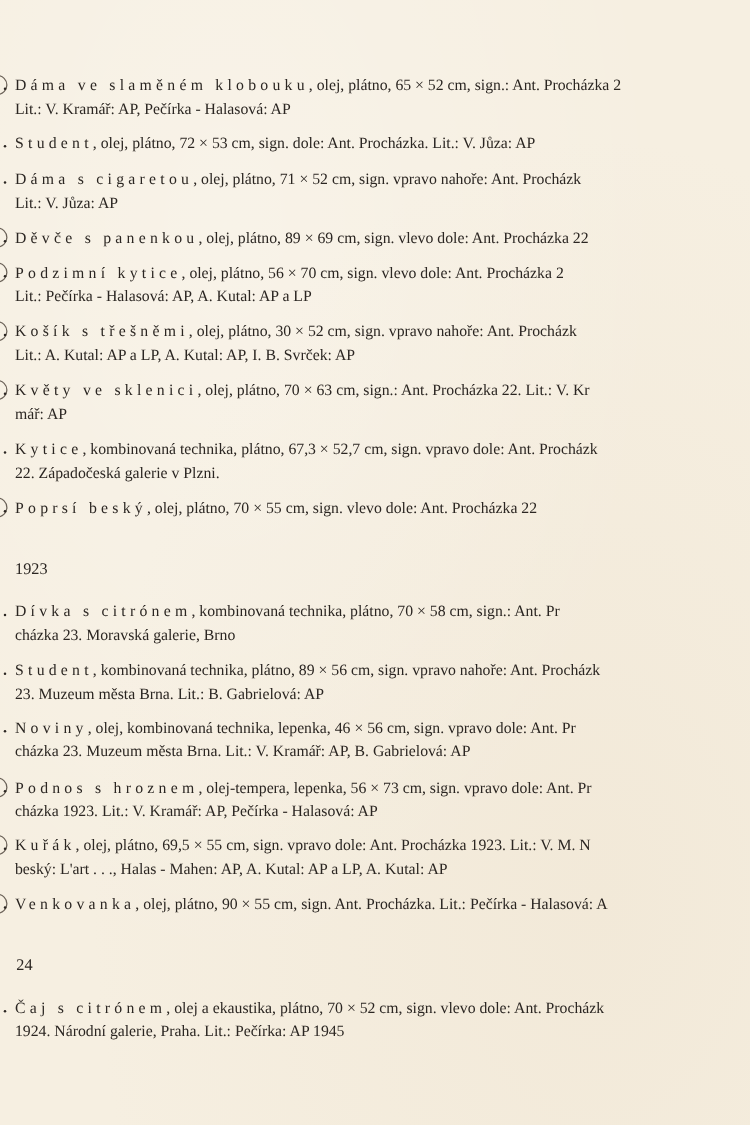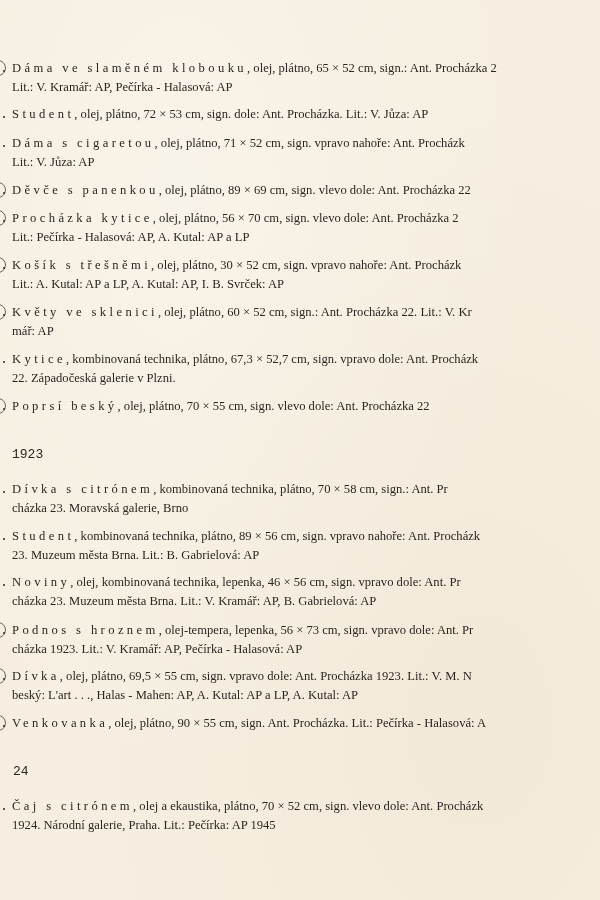--- a/index.html
+++ b/index.html
@@ -71,21 +71,21 @@
     .text-start {
       padding-left: 12px;
     }
     .title {
       letter-spacing: 3.4px;
       font-weight: normal;
     }
     .year {
       position: absolute;
       font-size: 13px;
-      font-family: Liberation Mono, monospace;
+      font-family: Liberation Serif, serif;
     }
   </style>
 </head>
 <body>
 
 <div class="page">
 
   <div class="entry" style="top:59px;">
     <span class="marker">
         <span class="circle"></span>
@@ -116,39 +116,39 @@
         <span class="dot"></span>
       </span>
     <span class="line text-start"><span class="title">Děvče s panenkou</span><span>, olej, plátno, 89 × 69 cm, sign. vlevo dole: Ant. Procházka 22</span></span>
   </div>
 
   <div class="entry" style="top:209px;">
     <span class="marker">
         <span class="circle"></span>
         <span class="dot"></span>
       </span>
-    <span class="line text-start"><span class="title">Procházka kytice</span><span>, olej, plátno, 56 × 70 cm, sign. vlevo dole: Ant. Procházka 2</span></span>
+    <span class="line text-start"><span class="title">Podzimní kytice</span><span>, olej, plátno, 56 × 70 cm, sign. vlevo dole: Ant. Procházka 2</span></span>
     <span class="line line2">Lit.: Pečírka - Halasová: AP, A. Kutal: AP a LP</span>
   </div>
 
   <div class="entry" style="top:256px;">
     <span class="marker">
         <span class="circle"></span>
         <span class="dot"></span>
       </span>
     <span class="line text-start"><span class="title">Košík s třešněmi</span><span>, olej, plátno, 30 × 52 cm, sign. vpravo nahoře: Ant. Procházk</span></span>
     <span class="line line2">Lit.: A. Kutal: AP a LP, A. Kutal: AP, I. B. Svrček: AP</span>
   </div>
 
   <div class="entry" style="top:303px;">
     <span class="marker">
         <span class="circle"></span>
         <span class="dot"></span>
       </span>
-    <span class="line text-start"><span class="title">Květy ve sklenici</span><span>, olej, plátno, 60 × 52 cm, sign.: Ant. Procházka 22. Lit.: V. Kr</span></span>
+    <span class="line text-start"><span class="title">Květy ve sklenici</span><span>, olej, plátno, 70 × 63 cm, sign.: Ant. Procházka 22. Lit.: V. Kr</span></span>
     <span class="line line2">mář: AP</span>
   </div>
 
   <div class="entry" style="top:350px;">
     <span class="marker">
         <span class="dot"></span>
       </span>
     <span class="line text-start"><span class="title">Kytice</span><span>, kombinovaná technika, plátno, 67,3 × 52,7 cm, sign. vpravo dole: Ant. Procházk</span></span>
     <span class="line line2">22. Západočeská galerie v Plzni.</span>
   </div>
@@ -194,21 +194,21 @@
       </span>
     <span class="line text-start"><span class="title">Podnos s hroznem</span><span>, olej-tempera, lepenka, 56 × 73 cm, sign. vpravo dole: Ant. Pr</span></span>
     <span class="line line2">cházka 1923. Lit.: V. Kramář: AP, Pečírka - Halasová: AP</span>
   </div>
 
   <div class="entry" style="top:667px;">
     <span class="marker">
         <span class="circle"></span>
         <span class="dot"></span>
       </span>
-    <span class="line text-start"><span class="title">Dívka</span><span>, olej, plátno, 69,5 × 55 cm, sign. vpravo dole: Ant. Procházka 1923. Lit.: V. M. N</span></span>
+    <span class="line text-start"><span class="title">Kuřák</span><span>, olej, plátno, 69,5 × 55 cm, sign. vpravo dole: Ant. Procházka 1923. Lit.: V. M. N</span></span>
     <span class="line line2">beský: L'art . . ., Halas - Mahen: AP, A. Kutal: AP a LP, A. Kutal: AP</span>
   </div>
 
   <div class="entry" style="top:714px;">
     <span class="marker">
         <span class="circle"></span>
         <span class="dot"></span>
       </span>
     <span class="line text-start"><span class="title">Venkovanka</span><span>, olej, plátno, 90 × 55 cm, sign. Ant. Procházka. Lit.: Pečírka - Halasová: A</span></span>
   </div>

